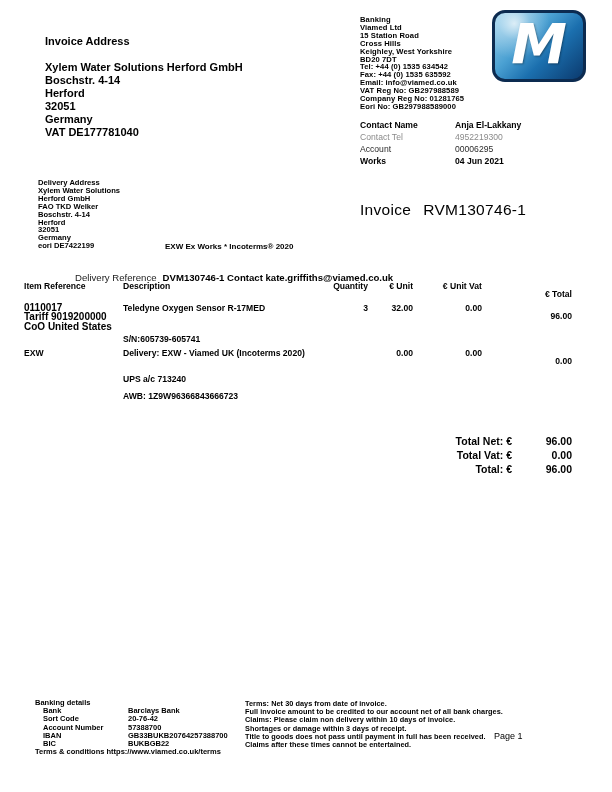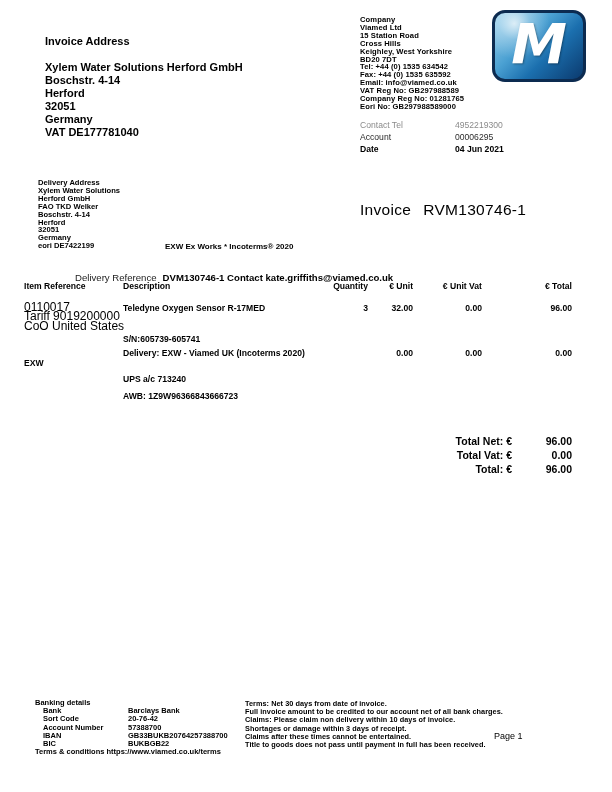--- a/index.html
+++ b/index.html
@@ -41,29 +41,29 @@
   .inv-title{left:360px;top:201px;font-size:15.5px;font-weight:400;letter-spacing:0.3px;}
   .inv-title .num{margin-left:12px;text-align:center;}
   
   .incoterms{left:165px;top:242px;font-size:8px;font-weight:700;}
   .delref{left:75px;top:272px;font-size:9.6px;}
   .delref .lbl{font-weight:400;color:#222;}
   .delref .val{font-weight:700;margin-left:6px;}
   
   .th{font-size:8.6px;font-weight:700;}
   .td{font-size:8.6px;font-weight:700;}
-  .td-small{font-size:12px;font-weight:400;line-height:9.3px;}
+  .td-small{font-size:10px;font-weight:700;line-height:9.3px;}
   .r{text-align:right;width:60px;}
   .hdr-y{top:281px;}
   .col-ref{left:24px;}
   .col-desc{left:123px;}
   .col-qty{left:308px;}
   .col-unit{left:353px;}
   .col-uvat{left:422px;}
-  .col-tot{left:512px;}
+  .col-tot{left:512px;margin-top:8px;}
   
   .totals{left:392px;top:434px;width:180px;font-size:10.5px;font-weight:600;line-height:14px;}
   .totals-row{display:flex;}
   .totals-row .t-label{width:120px;text-align:right;}
   .totals-row .t-value{width:60px;text-align:right;}
   
   .banking{left:35px;top:699px;font-size:7.5px;font-weight:700;line-height:8.2px;}
   .bank-row{display:flex;padding-left:8px;}
   .bank-row .b-label{width:85px;}
   .terms-link{margin-top:0;}
@@ -80,49 +80,53 @@
   <div class="abs addr-lines">
     <div>Xylem Water Solutions Herford GmbH</div>
     <div>Boschstr. 4-14</div>
     <div>Herford</div>
     <div>32051</div>
     <div>Germany</div>
     <div>VAT DE177781040</div>
   </div>
 
   <div class="abs supplier">
-    <div>Company</div>
+    <div>Banking</div>
     <div>Viamed Ltd</div>
     <div>15 Station Road</div>
     <div>Cross Hills</div>
     <div>Keighley, West Yorkshire</div>
     <div>BD20 7DT</div>
     <div>Tel: +44 (0) 1535 634542</div>
     <div>Fax: +44 (0) 1535 635592</div>
     <div>Email: info@viamed.co.uk</div>
     <div>VAT Reg No: GB297988589</div>
     <div>Company Reg No: 01281765</div>
     <div>Eori No: GB297988589000</div>
   </div>
 
   <div class="abs logo">
     <div class="logo-m">M</div>
   </div>
 
   <div class="abs contact">
+    <div class="contact-row">
+      <span class="c-label">Contact Name</span>
+      <span class="c-value">Anja El-Lakkany</span>
+    </div>
     <div class="contact-row muted">
       <span class="c-label">Contact Tel</span>
       <span class="c-value">4952219300</span>
     </div>
     <div class="contact-row plain">
       <span class="c-label">Account</span>
       <span class="c-value">00006295</span>
     </div>
     <div class="contact-row">
-      <span class="c-label">Date</span>
+      <span class="c-label">Works</span>
       <span class="c-value">04 Jun 2021</span>
     </div>
   </div>
 
   <div class="abs delivery-addr">
     <div>Delivery Address</div>
     <div>Xylem Water Solutions</div>
     <div>Herford GmbH</div>
     <div>FAO TKD Welker</div>
     <div>Boschstr. 4-14</div>
@@ -155,21 +159,21 @@
     <div>CoO United States</div>
   </div>
   <div class="abs td col-desc" style="top:303px;">Teledyne Oxygen Sensor R-17MED</div>
   <div class="abs td col-qty r" style="top:303px;">3</div>
   <div class="abs td col-unit r" style="top:303px;">32.00</div>
   <div class="abs td col-uvat r" style="top:303px;">0.00</div>
   <div class="abs td col-tot r" style="top:303px;">96.00</div>
 
   <div class="abs td col-desc" style="top:334px;">S/N:605739-605741</div>
 
-  <div class="abs td col-ref" style="top:348px;margin-top:10px;">EXW</div>
+  <div class="abs td col-ref" style="top:348px;">EXW</div>
   <div class="abs td col-desc" style="top:348px;">Delivery: EXW - Viamed UK (Incoterms 2020)</div>
   <div class="abs td col-unit r" style="top:348px;">0.00</div>
   <div class="abs td col-uvat r" style="top:348px;">0.00</div>
   <div class="abs td col-tot r" style="top:348px;">0.00</div>
 
   <div class="abs td col-desc" style="top:374px;">UPS a/c 713240</div>
   <div class="abs td col-desc" style="top:391px;">AWB: 1Z9W96366843666723</div>
 
   <div class="abs totals">
     <div class="totals-row">
@@ -209,19 +213,19 @@
       <span>BUKBGB22</span>
     </div>
     <div class="terms-link">Terms &amp; conditions https://www.viamed.co.uk/terms</div>
   </div>
 
   <div class="abs terms">
     <div>Terms: Net 30 days from date of invoice.</div>
     <div>Full invoice amount to be credited to our account net of all bank charges.</div>
     <div>Claims: Please claim non delivery within 10 days of invoice.</div>
     <div>Shortages or damage within 3 days of receipt.</div>
+    <div>Title to goods does not pass until payment in full has been received.</div>
     <div>Claims after these times cannot be entertained.</div>
-    <div>Title to goods does not pass until payment in full has been received.</div>
   </div>
 
   <div class="abs page-label">Page 1</div>
 
 </div>
 
 </body></html>

